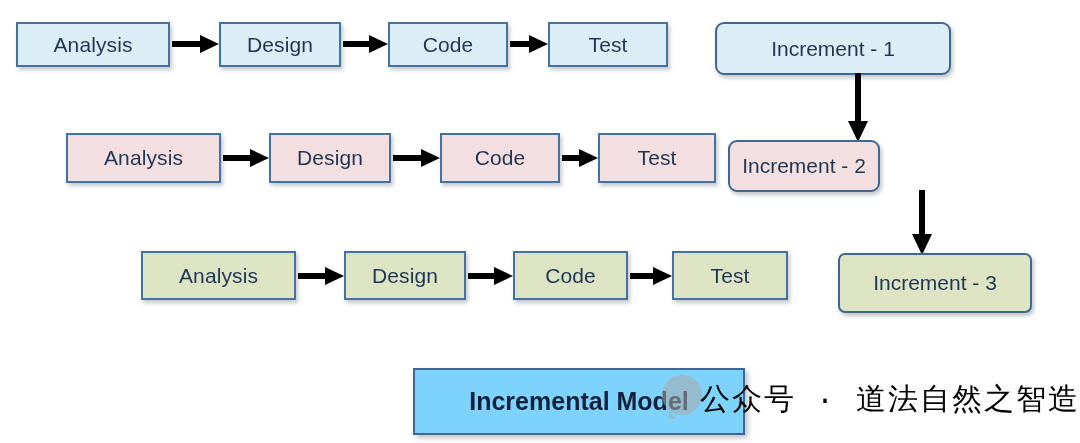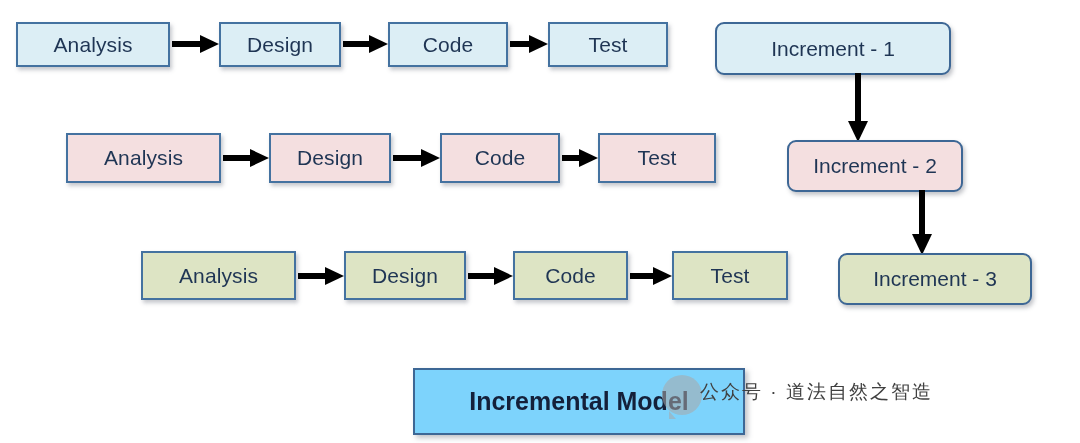--- a/index.html
+++ b/index.html
@@ -49,25 +49,25 @@
     box-shadow:3px 3px 5px rgba(120,125,135,.45);
   }
 
   
   .arrow{position:absolute;}
   .arrow svg{display:block;overflow:visible;}
 
   
   .watermark{
     position:absolute;
-    color:#404040;
-    font-size:19px;
+    color:#000000;
+    font-size:30px;
     letter-spacing:2px;
     white-space:nowrap;
-    font-family:Liberation Sans, sans-serif;
+    font-family:Liberation Mono, monospace;
   }
   .wm-logo{
     position:absolute;
     width:40px;height:40px;border-radius:50%;
     background:#a9a9a9;opacity:.55;
   }
   .wm-logo::after{
     content:"";position:absolute;left:7px;bottom:-4px;
     width:0;height:0;
     border-left:7px solid #a9a9a9;
@@ -158,30 +158,30 @@
   <div>
     <div class="inc blue" style="left:715px;top:22px;width:236px;height:53px;">Increment - 1</div>
 
     <div class="arrow" style="left:846px;top:73px;">
       <svg width="24" height="70" viewBox="0 0 24 70">
         <line x1="12" y1="0" x2="12" y2="52" stroke="#000" stroke-width="6"></line>
         <polygon points="2,48 22,48 12,69" fill="#000"></polygon>
       </svg>
     </div>
 
-    <div class="inc pink" style="left:787px;top:140px;width:176px;height:52px;">Increment - 2</div>
+    <div class="inc pink" style="left:728px;top:140px;width:152px;height:52px;">Increment - 2</div>
 
     <div class="arrow" style="left:910px;top:190px;">
       <svg width="24" height="66" viewBox="0 0 24 66">
         <line x1="12" y1="0" x2="12" y2="48" stroke="#000" stroke-width="6"></line>
         <polygon points="2,44 22,44 12,65" fill="#000"></polygon>
       </svg>
     </div>
 
-    <div class="inc olive" style="left:838px;top:253px;width:194px;height:52px;">Increment - 3</div>
+    <div class="inc olive" style="left:838px;top:253px;width:194px;height:60px;border-radius:7px;">Increment - 3</div>
   </div>
 
   <div class="title-box" style="left:413px;top:368px;width:332px;height:67px;">
     <span>Incremental Model</span>
   </div>
 
   <div class="wm-logo" style="left:662px;top:375px;"></div>
   <div class="watermark" style="left:700px;top:379px;">公众号 · 道法自然之智造</div>
 
 </div>

